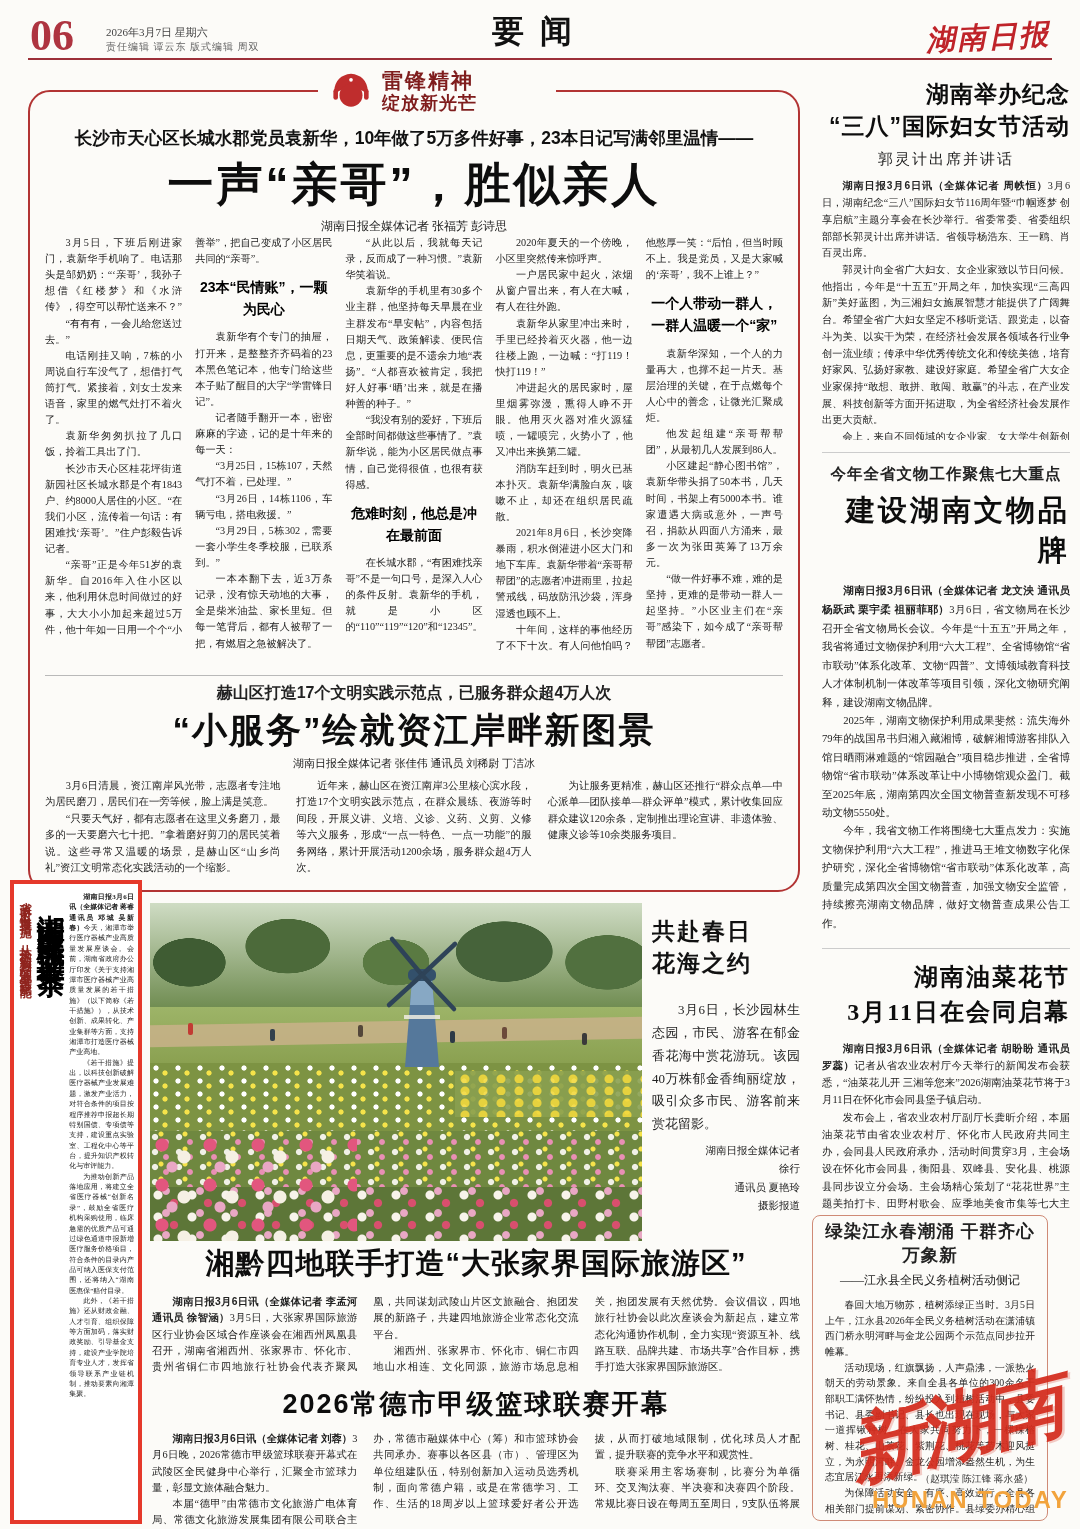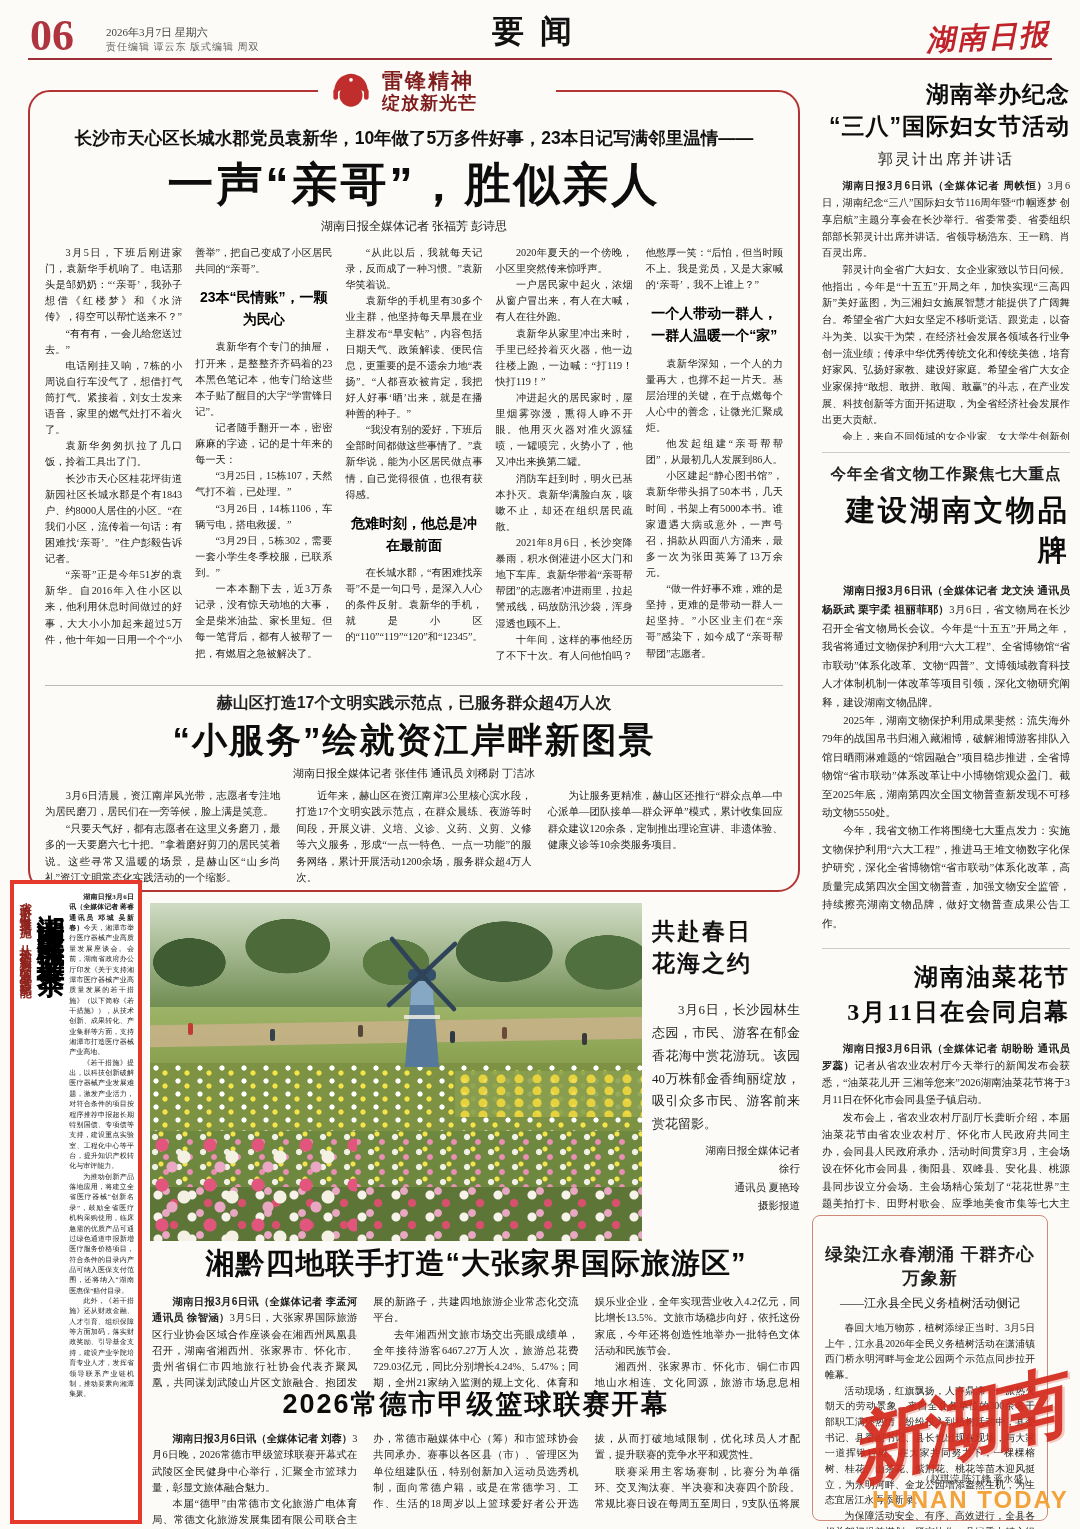--- a/index.html
+++ b/index.html
@@ -21,21 +21,21 @@
   
   #lead-box{position:absolute;left:28px;top:90px;width:772px;height:802px;border:2px solid #b23434;
             border-radius:22px;box-sizing:border-box;background:#fcfbf8;}
   #badge{position:absolute;left:318px;top:62px;width:238px;height:58px;background:#fcfbf8;z-index:3;
          display:flex;align-items:center;gap:8px;padding:0 10px;box-sizing:border-box;}
   #badge .txt{color:#7f1d1d;font-weight:900;line-height:1.15;}
   #badge .l1{font-size:21px;letter-spacing:2px;}
   #badge .l2{font-size:18px;letter-spacing:1px;}
   .lead-kicker{margin:34px 20px 2px;text-align:center;font-size:17.5px;font-weight:900;color:#111;}
   .lead-headline{text-align:center;font-size:46px;font-weight:900;letter-spacing:3px;color:#0d0d0d;margin:4px 0 2px;}
-  .lead-byline{text-align:center;font-size:12px;color:#222;margin-bottom:10px;}
+  .lead-byline{text-align:center;font-size:12px;color:#222;}
   .art-body{text-align:justify;overflow:hidden;}
   .art-body p{margin:0;text-indent:2em;}
   .art-body p.sub{text-indent:0;text-align:center;font-weight:900;font-family:"Liberation Sans",sans-serif;
                   font-size:14px;margin:9px 0;break-inside:avoid;color:#000;}
   #lead-body{margin:0 15px;height:432px;column-count:5;column-gap:13px;font-size:10.2px;line-height:1.58;}
   .box-divider{margin:8px 15px 7px;border-top:1px solid #b9b9b9;}
   .heshan-kicker{text-align:center;font-size:16px;font-weight:900;}
   .heshan-headline{text-align:center;font-size:35px;font-weight:900;letter-spacing:2px;margin:3px 0 2px;color:#0d0d0d;}
   .heshan-byline{text-align:center;font-size:11px;margin-bottom:7px;}
   #heshan-body{margin:0 15px;height:104px;column-count:3;column-gap:16px;font-size:10.4px;line-height:1.58;}
@@ -101,21 +101,21 @@
   #women .rc-sub{text-align:center;font-size:15px;margin:8px 0 9px;letter-spacing:2px;}
   #women .art-body{font-size:10.2px;line-height:1.64;height:262px;}
   .rc-divider{position:absolute;left:822px;width:248px;border-top:1px solid #ccc;}
   #relics .rc-kicker{text-align:center;font-size:15.5px;font-weight:900;letter-spacing:1px;}
   #relics .rc-headline{font-size:29px;letter-spacing:3px;font-family:"Liberation Serif",serif;margin:6px 0 10px;}
   #relics .art-body{font-size:10.6px;line-height:1.74;height:408px;}
   #rapeseed .rc-headline{font-size:24px;line-height:1.45;letter-spacing:2px;font-family:"Liberation Serif",serif;}
   #rapeseed .art-body{font-size:10.4px;line-height:1.66;height:172px;margin-top:10px;}
 
   #jiangyong{position:absolute;left:812px;top:1215px;width:236px;height:306px;border:1px solid #cf8a76;
-             border-radius:8px;box-sizing:border-box;padding:26px 12px;background:#fcfbf8;}
+             border-radius:8px;box-sizing:border-box;padding:3px 12px;background:#fcfbf8;}
   .j-headline{text-align:center;font-size:17.5px;font-weight:900;letter-spacing:1px;font-family:"Liberation Sans",sans-serif;}
   .j-sub{text-align:center;font-size:12px;margin:5px 0 8px;}
   #j-body{font-size:9.8px;line-height:1.6;height:218px;overflow:hidden;text-align:justify;}
   #j-body p{margin:0;text-indent:2em;}
   .j-byline{position:absolute;right:14px;bottom:34px;font-size:9.8px;color:#333;}
 
   #xinhunan{position:absolute;left:846px;top:1386px;width:260px;transform:rotate(-14deg);
             font-size:76px;font-weight:900;font-style:italic;color:#d42b1c;opacity:.93;
             font-family:"Liberation Serif",serif;line-height:.95;z-index:9;letter-spacing:-4px;
             text-shadow:2px 2px 0 rgba(212,43,28,.25);}
@@ -310,21 +310,20 @@
         <p>活动现场，红旗飘扬，人声鼎沸，一派热火朝天的劳动景象。来自全县各单位的300余名干部职工满怀热情，纷纷投入到植树活动中，县委书记、县委副书记、县长也出现在现场，与大家一道挥锹种树。在大家共同努力下，一棵棵榕树、桂花、山茶花、紫荆花、桃花等苗木迎风挺立，为永明河畔、金龙公园增添盎然生机，为生态宜居江永再添新绿。</p>
         <p>为保障活动安全、有序、高效进行，全县各相关部门提前谋划、紧密协作。县绿委办精心组织扫码报名与现场签到，县交警大队增派警力，有效疏导交通，保障了活动期间的道路畅通；派出医疗小组现场守候，配齐应急物资，为活动安全提供了坚实保障。</p>
       </div>
     <div class="j-byline">（赵琪滢 陈江锋 蒋永盛）</div>
   </div>
 
   <div id="tourism">
     <div class="t-headline">湘黔四地联手打造“大张家界国际旅游区”</div>
     <div class="art-body">
         <p><b>湖南日报3月6日讯（全媒体记者 李孟河 通讯员 徐智涵）</b>3月5日，大张家界国际旅游区行业协会区域合作座谈会在湘西州凤凰县召开，湖南省湘西州、张家界市、怀化市、贵州省铜仁市四地旅行社协会代表齐聚凤凰，共同谋划武陵山片区文旅融合、抱团发展的新路子，共建四地旅游企业常态化交流平台。</p>
-        <p>去年湘西州文旅市场交出亮眼成绩单，全年接待游客6467.27万人次，旅游总花费729.03亿元，同比分别增长4.24%、5.47%；同期，全州21家纳入监测的规上文化、体育和娱乐业企业，全年实现营业收入4.2亿元，同比增长13.5%。文旅市场稳步向好，依托这份家底，今年还将创造性地举办一批特色文体活动和民族节会。</p>
         <p>湘西州、张家界市、怀化市、铜仁市四地山水相连、文化同源，旅游市场息息相关，抱团发展有天然优势。会议倡议，四地旅行社协会以此次座谈会为新起点，建立常态化沟通协作机制，全力实现“资源互补、线路互联、品牌共建、市场共享”合作目标，携手打造大张家界国际旅游区。</p>
       </div>
   </div>
 
   <div id="basketball">
     <div class="b-headline">2026常德市甲级篮球联赛开幕</div>
     <div class="art-body">
         <p><b>湖南日报3月6日讯（全媒体记者 刘蓉）</b>3月6日晚，2026常德市甲级篮球联赛开幕式在武陵区全民健身中心举行，汇聚全市篮球力量，彰显文旅体融合魅力。</p>
         <p>本届“德甲”由常德市文化旅游广电体育局、常德文化旅游发展集团有限公司联合主办，常德市融媒体中心（筹）和市篮球协会共同承办。赛事以各区县（市）、管理区为单位组建队伍，特别创新加入运动员选秀机制，面向常德户籍，或是在常德学习、工作、生活的18周岁以上篮球爱好者公开选拔，从而打破地域限制，优化球员人才配置，提升联赛的竞争水平和观赏性。</p>
         <p>联赛采用主客场赛制，比赛分为单循环、交叉淘汰赛、半决赛和决赛四个阶段。常规比赛日设在每周五至周日，9支队伍将展开多轮角逐，以球为媒、以赛促旅，凝聚城市力量。</p>

